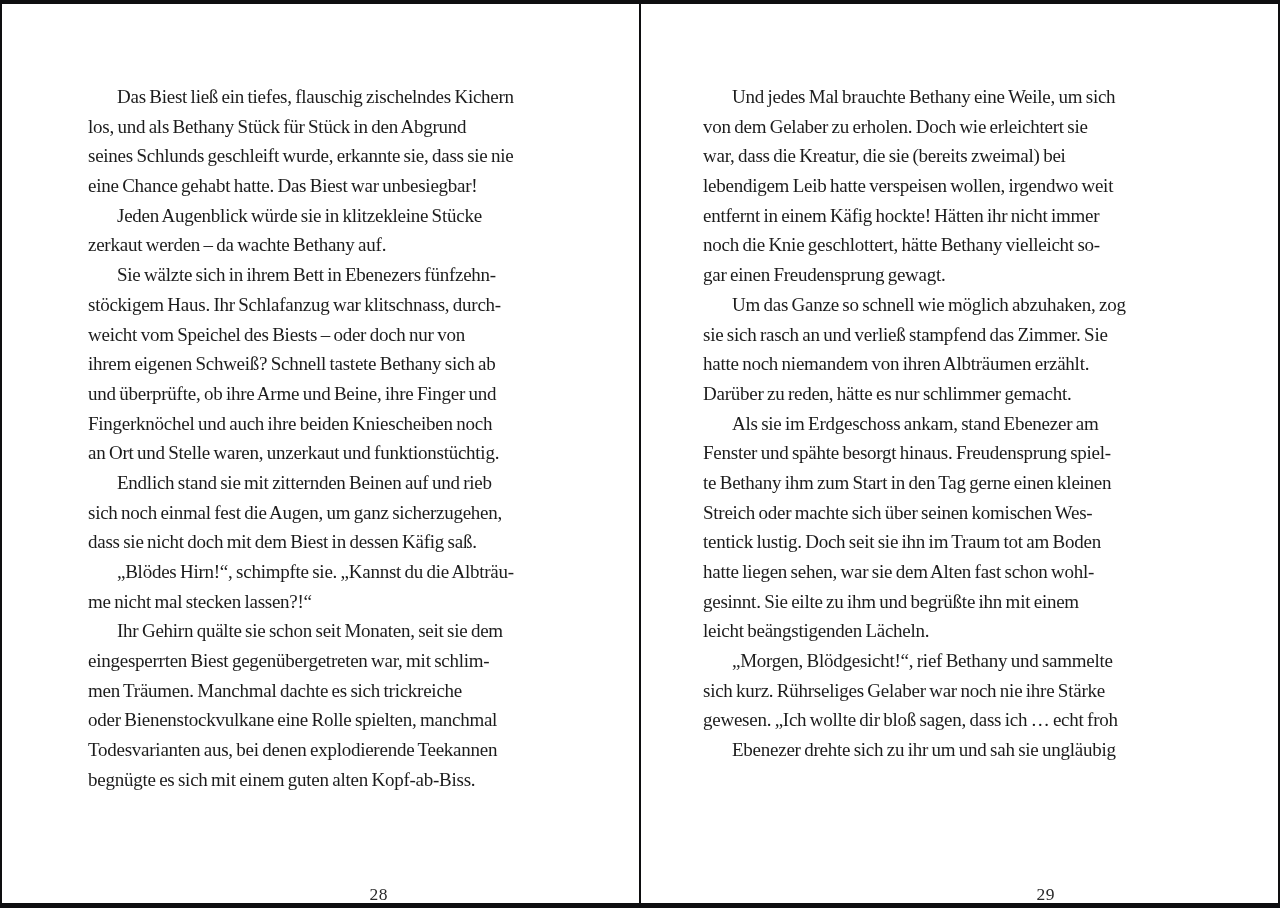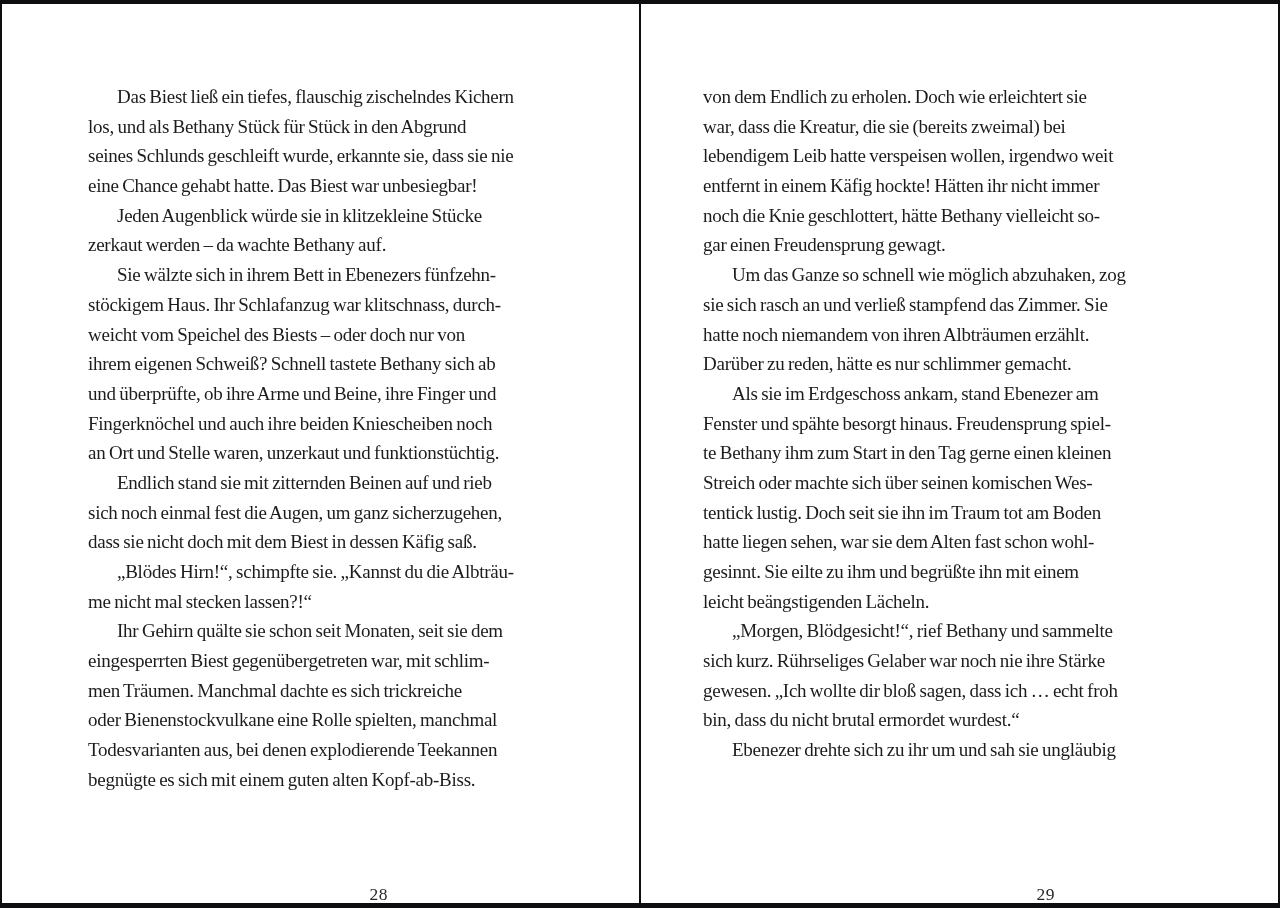--- a/index.html
+++ b/index.html
@@ -107,42 +107,42 @@
       <div class="line">me nicht mal stecken lassen?!“</div>
       <div class="line indent">Ihr Gehirn quälte sie schon seit Monaten, seit sie dem</div>
       <div class="line">eingesperrten Biest gegenübergetreten war, mit schlim-</div>
       <div class="line">men Träumen. Manchmal dachte es sich trickreiche</div>
       <div class="line">oder Bienenstockvulkane eine Rolle spielten, manchmal</div>
       <div class="line">Todesvarianten aus, bei denen explodierende Teekannen</div>
       <div class="line">begnügte es sich mit einem guten alten Kopf-ab-Biss.</div>
     </div>
 
   <div class="text-block text-block-right">
-      <div class="line">von dem Endlich zu erholen. Doch wie erleichtert sie</div>
+      <div class="line indent">Und jedes Mal brauchte Bethany eine Weile, um sich</div>
+      <div class="line">von dem Gelaber zu erholen. Doch wie erleichtert sie</div>
       <div class="line">war, dass die Kreatur, die sie (bereits zweimal) bei</div>
       <div class="line">lebendigem Leib hatte verspeisen wollen, irgendwo weit</div>
       <div class="line">entfernt in einem Käfig hockte! Hätten ihr nicht immer</div>
       <div class="line">noch die Knie geschlottert, hätte Bethany vielleicht so-</div>
       <div class="line">gar einen Freudensprung gewagt.</div>
       <div class="line indent">Um das Ganze so schnell wie möglich abzuhaken, zog</div>
       <div class="line">sie sich rasch an und verließ stampfend das Zimmer. Sie</div>
       <div class="line">hatte noch niemandem von ihren Albträumen erzählt.</div>
       <div class="line">Darüber zu reden, hätte es nur schlimmer gemacht.</div>
       <div class="line indent">Als sie im Erdgeschoss ankam, stand Ebenezer am</div>
       <div class="line">Fenster und spähte besorgt hinaus. Freudensprung spiel-</div>
       <div class="line">te Bethany ihm zum Start in den Tag gerne einen kleinen</div>
       <div class="line">Streich oder machte sich über seinen komischen Wes-</div>
       <div class="line">tentick lustig. Doch seit sie ihn im Traum tot am Boden</div>
       <div class="line">hatte liegen sehen, war sie dem Alten fast schon wohl-</div>
       <div class="line">gesinnt. Sie eilte zu ihm und begrüßte ihn mit einem</div>
       <div class="line">leicht beängstigenden Lächeln.</div>
       <div class="line indent">„Morgen, Blödgesicht!“, rief Bethany und sammelte</div>
       <div class="line">sich kurz. Rührseliges Gelaber war noch nie ihre Stärke</div>
       <div class="line">gewesen. „Ich wollte dir bloß sagen, dass ich … echt froh</div>
-      <div class="line">bin, dass du nicht brutal ermordet wurdest.“</div>
       <div class="line indent">Ebenezer drehte sich zu ihr um und sah sie ungläubig</div>
     </div>
 
   <div class="page-footer page-footer-left">
     <div class="page-number">28</div>
     <span class="ornament">
       <svg width="96" height="34" viewBox="0 0 100 34" xmlns="http://www.w3.org/2000/svg">
         <path d="M3 9 C 18 1.5, 33 3, 47 11" fill="none" stroke="#151515" stroke-width="1.1"></path>
         <path d="M2 12 C 16 5.5, 33 7, 50 16 C 36 14.5, 17 13.5, 2 12 Z" fill="#151515"></path>
         <path d="M97 11 C 82 3.5, 67 5, 53 12" fill="none" stroke="#151515" stroke-width="1.1"></path>

